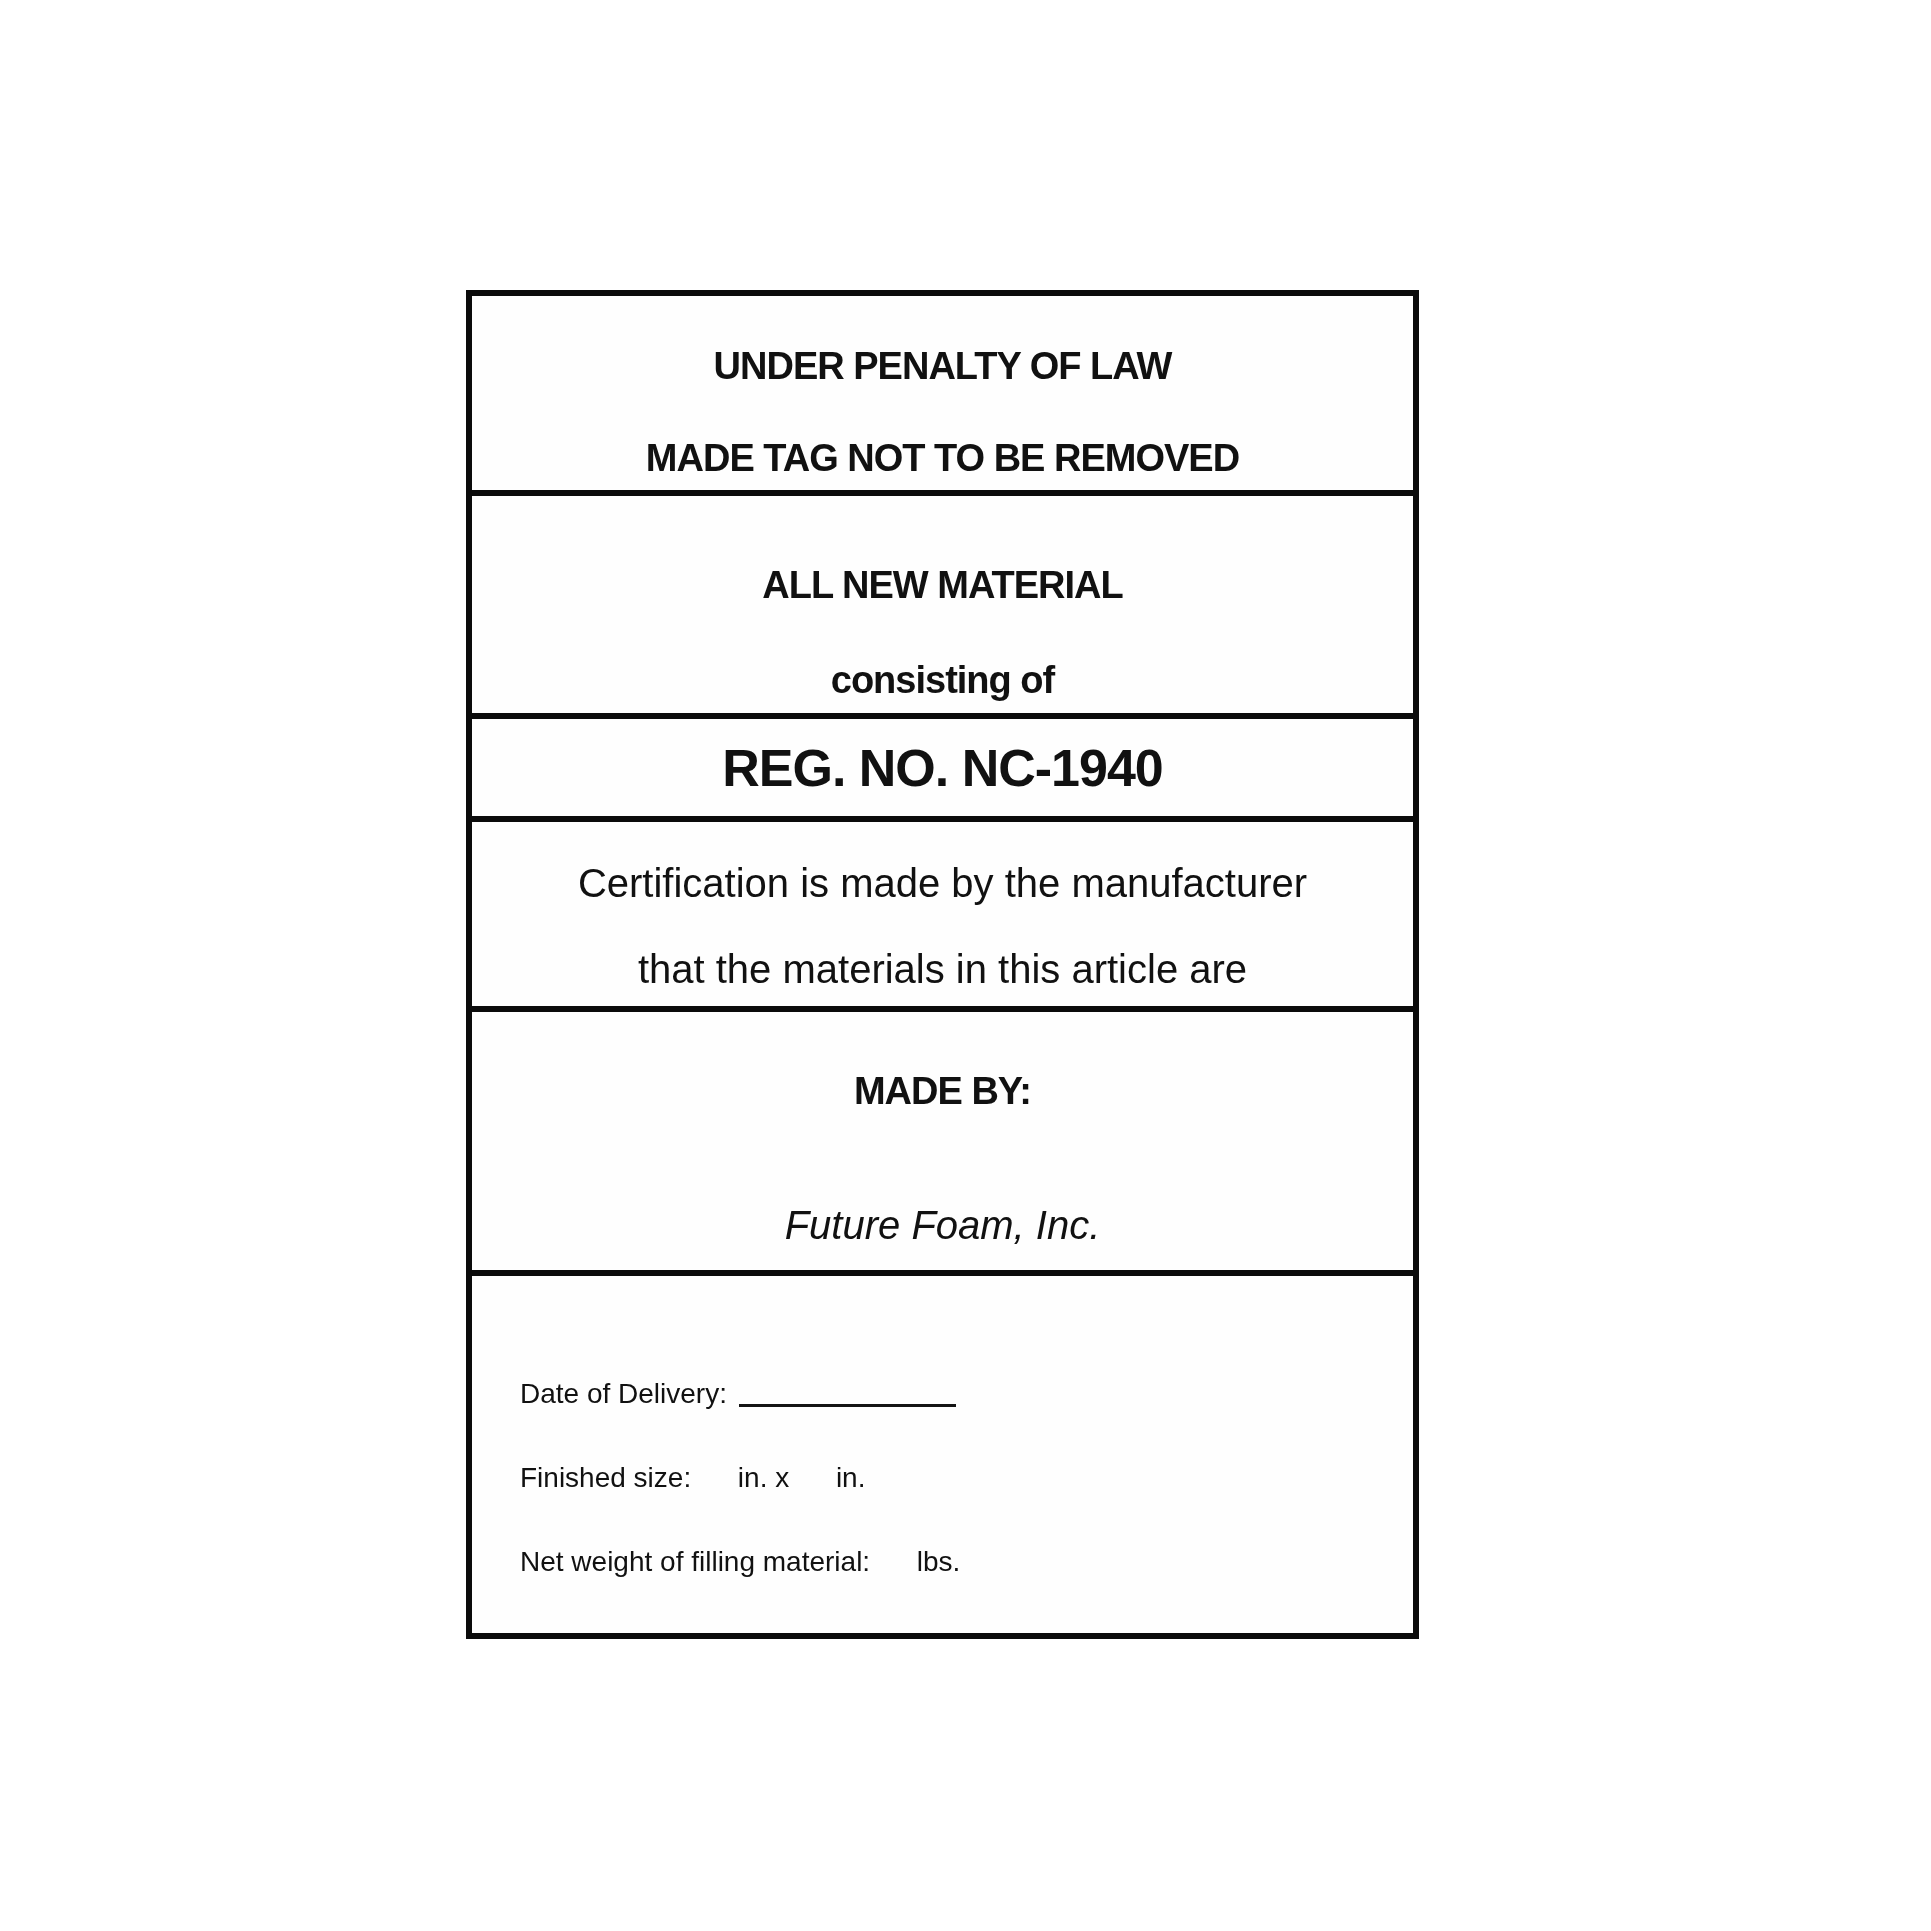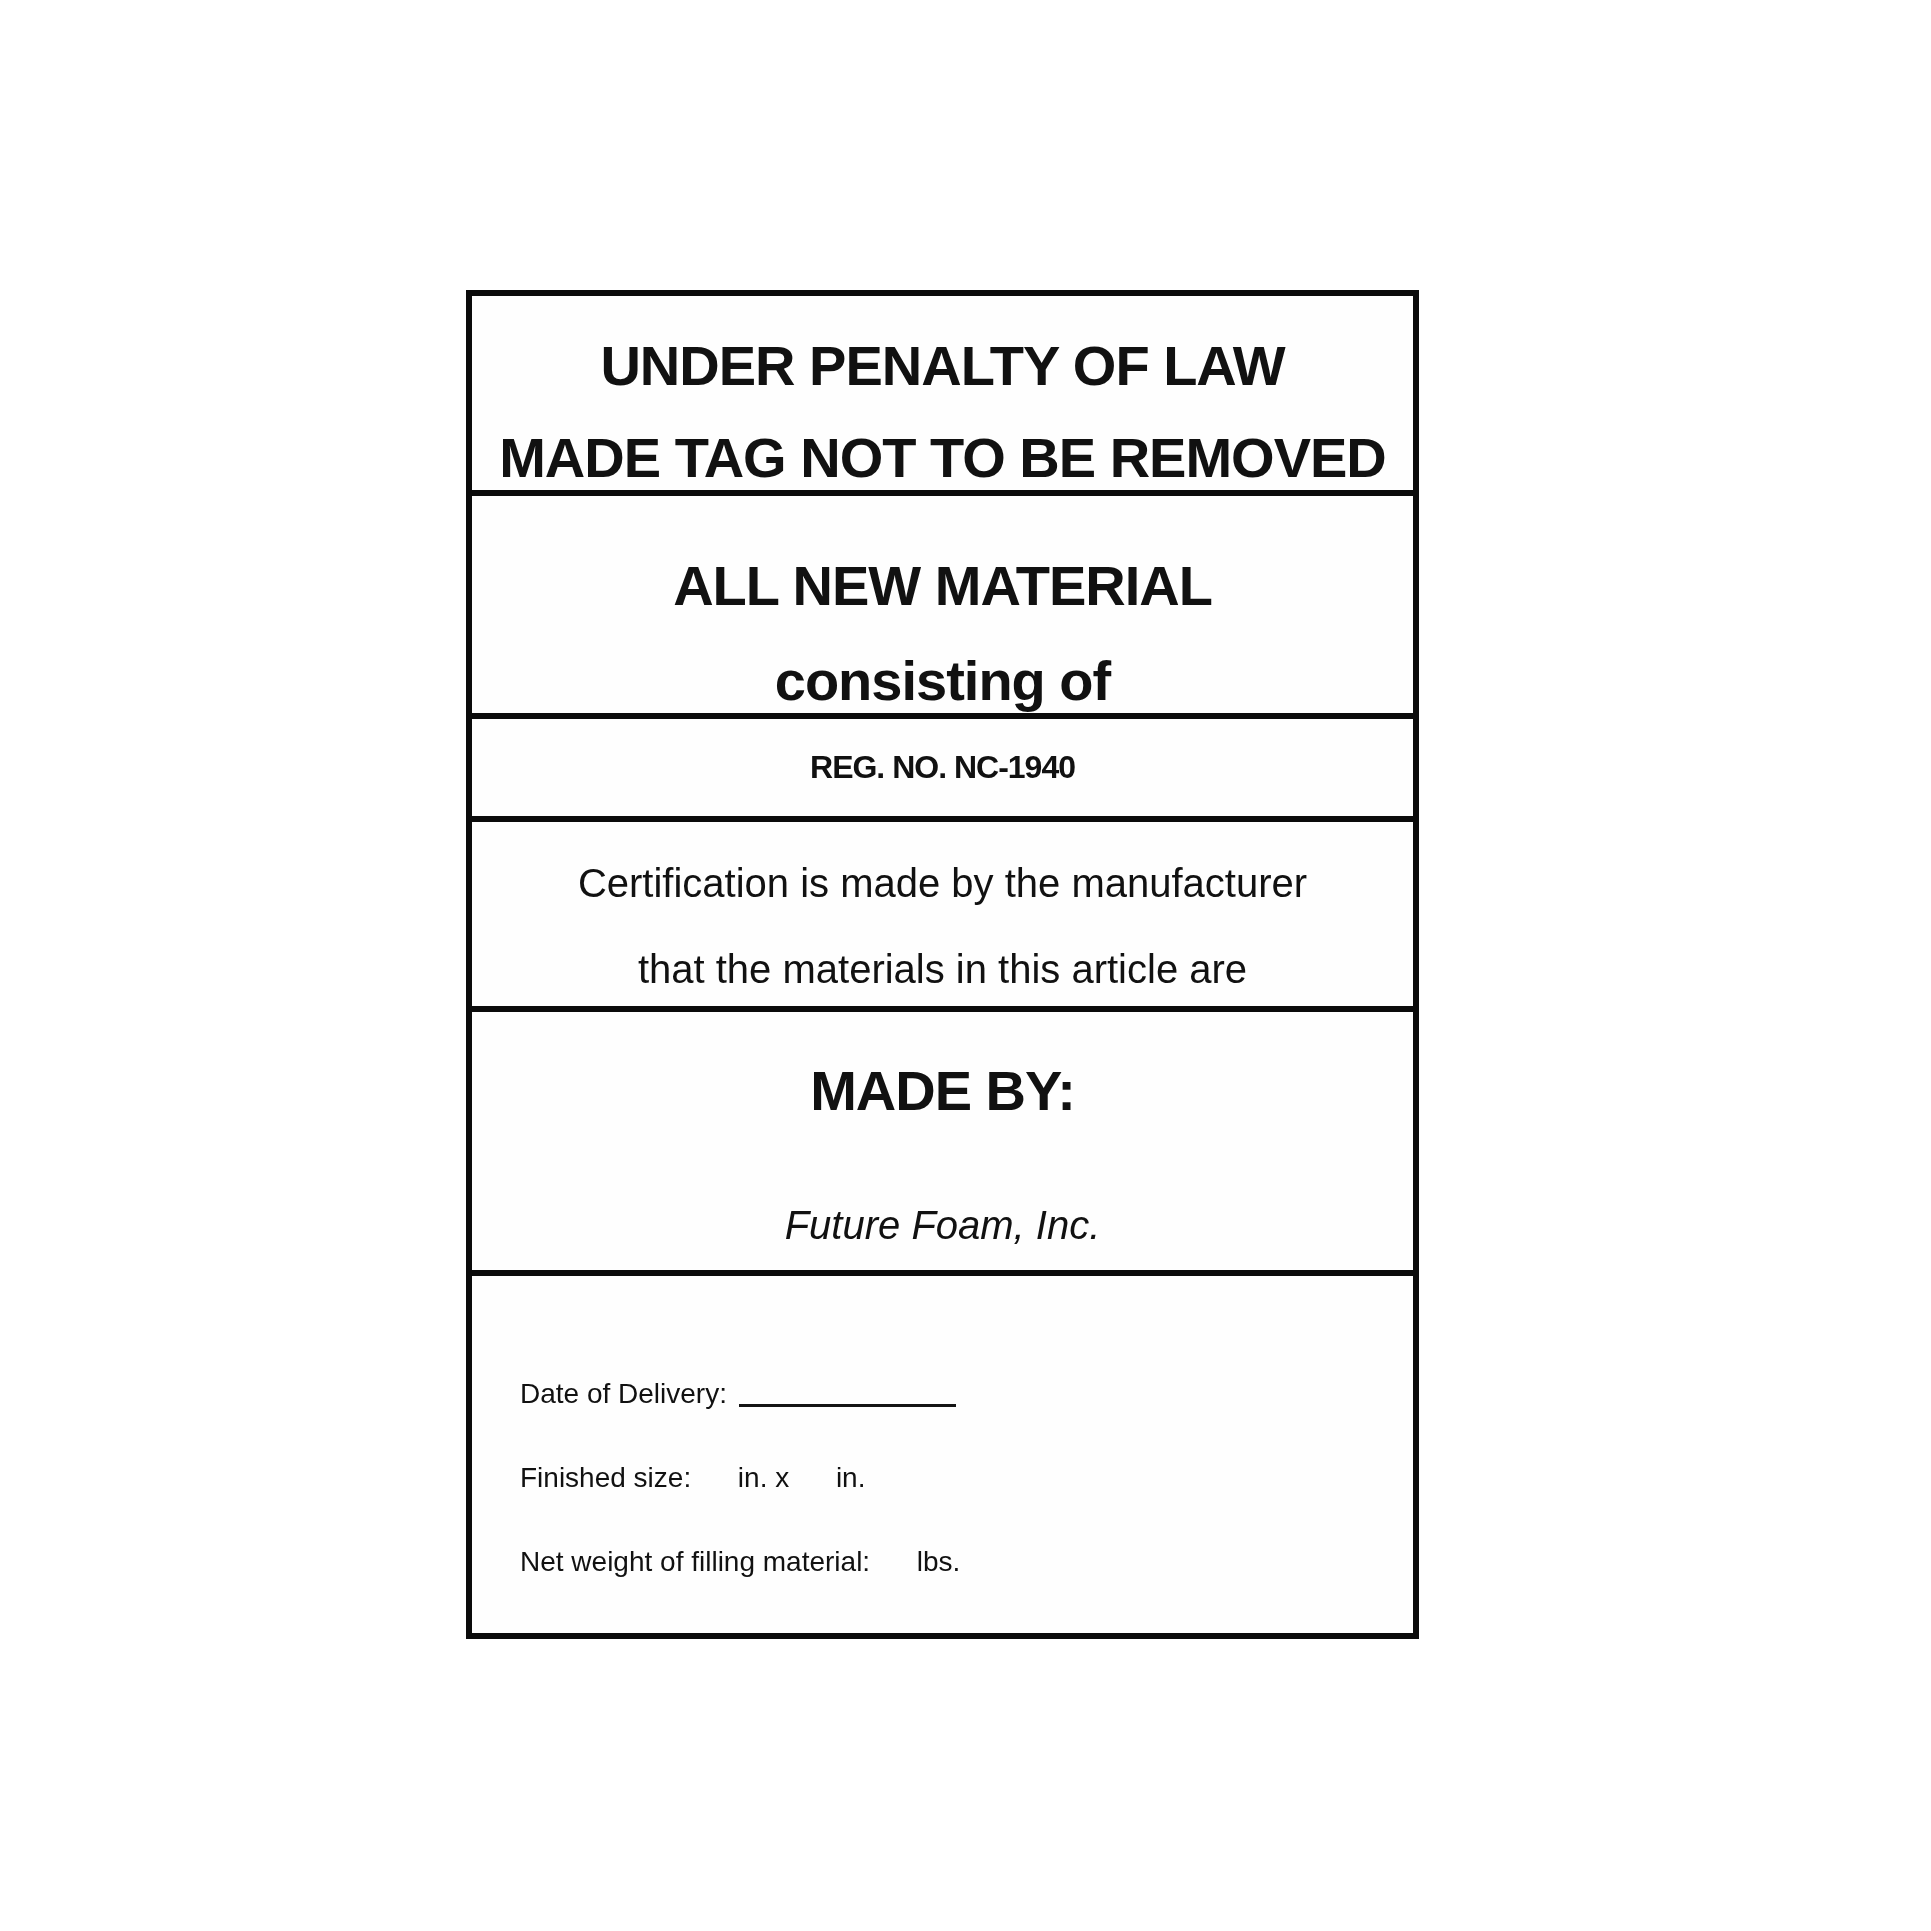--- a/index.html
+++ b/index.html
@@ -29,27 +29,27 @@
     box-sizing: border-box;
     border-bottom: 6.8px solid #0b0b0b;
     text-align: center;
     overflow: hidden;
     white-space: pre-wrap;
   }
   .row:last-child { border-bottom: none; }
 
   .bold-line {
     font-weight: bold;
-    font-size: 56px;
+    font-size: 38px;
     letter-spacing: -1px;
     line-height: 56px;
   }
   .reg-line {
     font-weight: bold;
-    font-size: 32px;
+    font-size: 52px;
     letter-spacing: -1px;
   }
   .plain-line {
     font-weight: normal;
     font-size: 40px;
   }
 
   .row-penalty   { height: 200px; padding-top: 5.8px; }
   .row-material  { height: 223px; padding-top: 24px; }
   .row-material .bold-line { line-height: 59px; }

